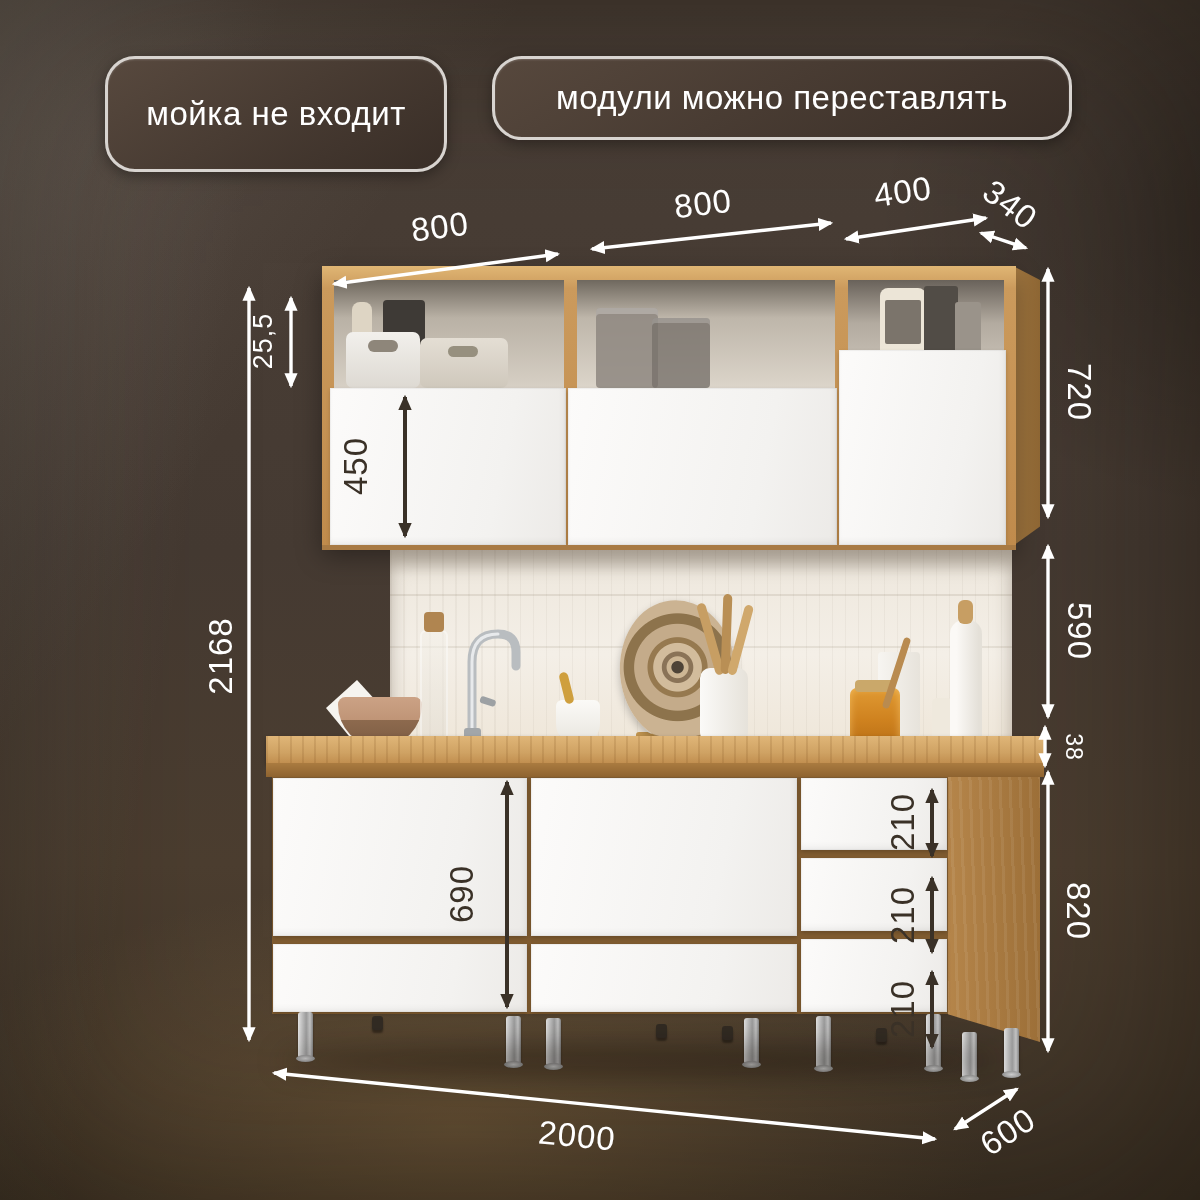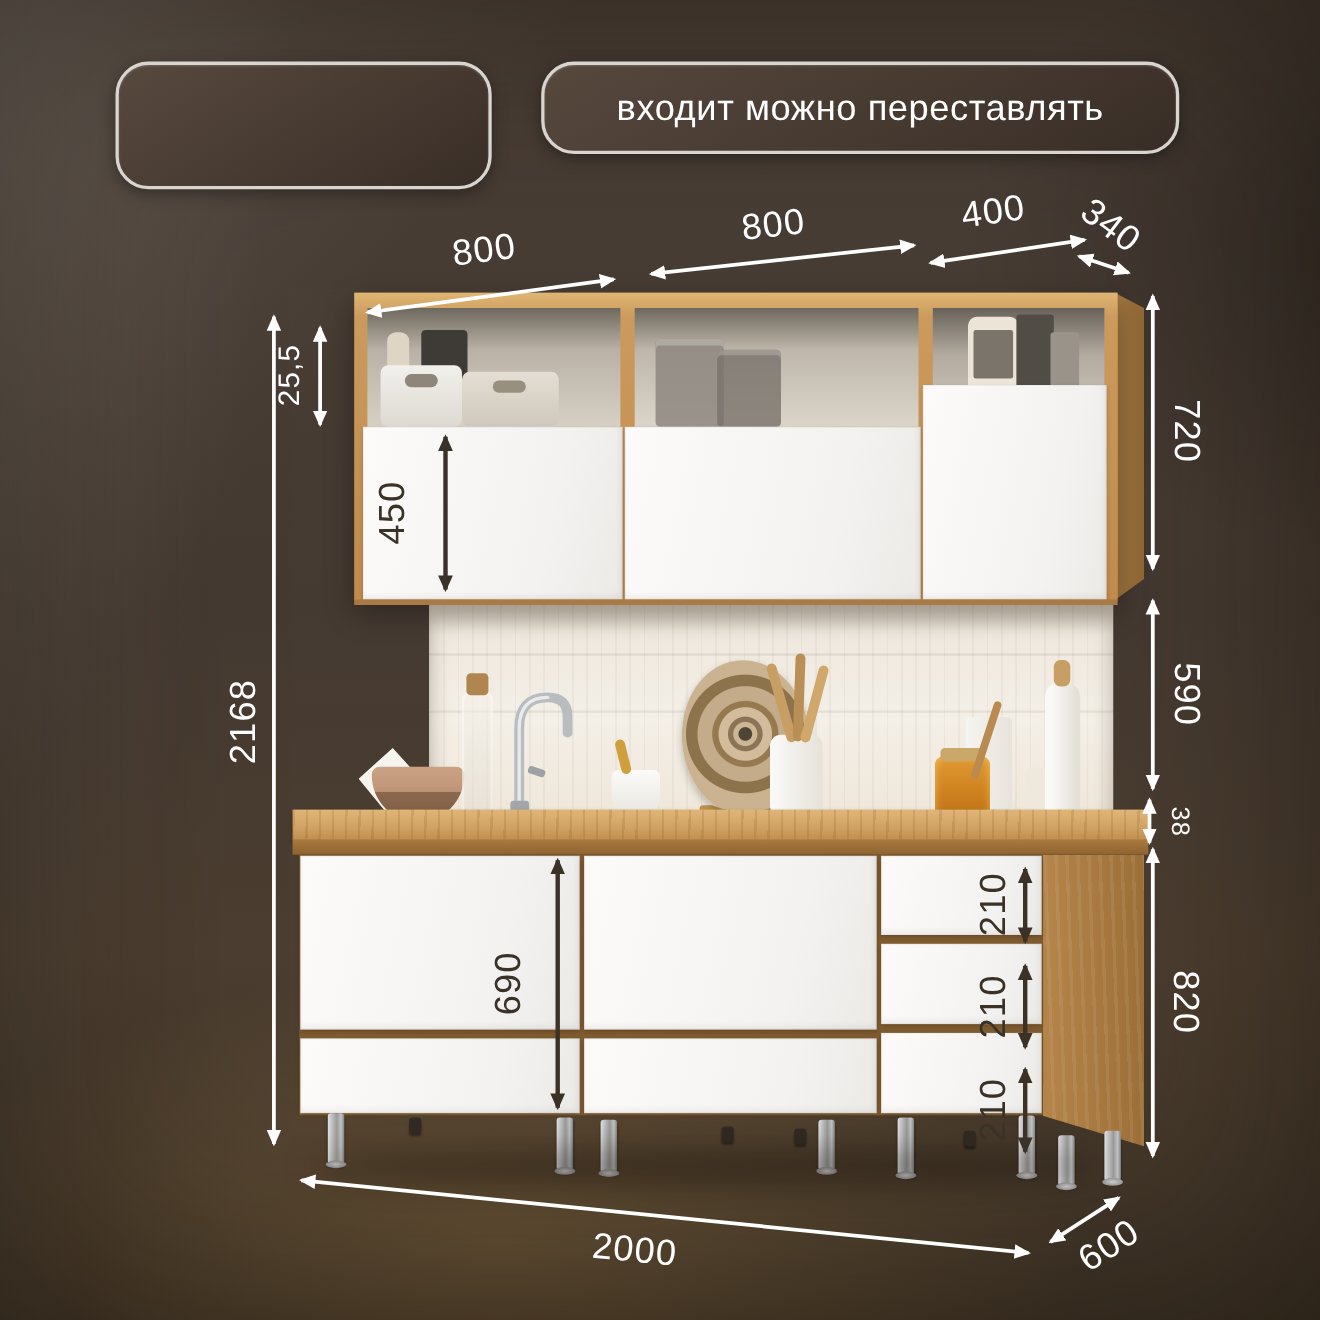--- a/index.html
+++ b/index.html
@@ -47,24 +47,25 @@
   .ad{stroke:#3a3127;stroke-width:4;}
 </style>
 </head>
 <body>
 
 <div class="stage">
   <div class="bg"></div>
 
   <div class="badge badge-1">
     <div>
+      <div>мойка не входит</div>
     </div>
   </div>
   <div class="badge badge-2">
-    <span>входит можно переставлять</span>
+    <span>модули можно переставлять</span>
   </div>
 
   <div class="scene">
 
     <div class="abs" style="left:1013px;top:266px;width:27px;height:280px;background:linear-gradient(90deg,#a57a42,#8f6734);
                 clip-path:polygon(0 0,100% 5%,100% 93%,0 100%);"></div>
     <div class="abs wood" style="left:322px;top:266px;width:694px;height:280px;
                 background:linear-gradient(180deg,#e0b674 0%,#cb9a5c 8%,#c08b4c 100%);
                 box-shadow:0 10px 24px rgba(0,0,0,.35);"></div>
     <div class="abs" style="left:334px;top:280px;width:230px;height:108px;

